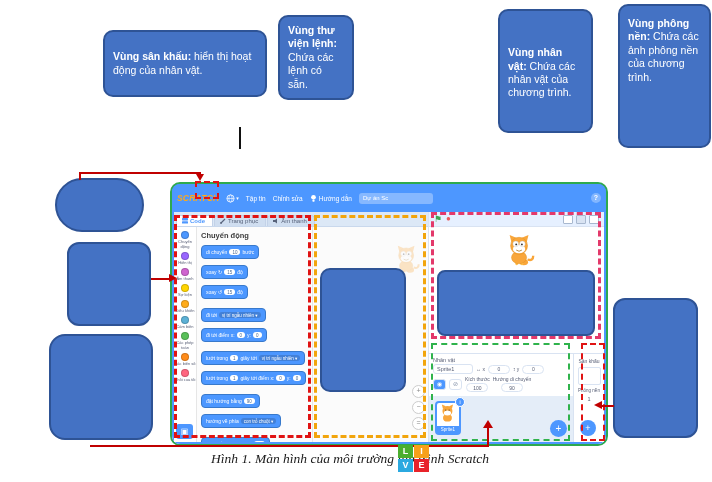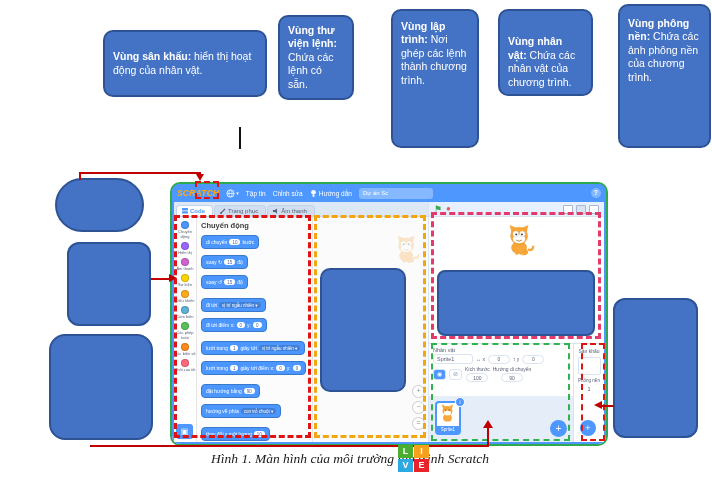--- a/index.html
+++ b/index.html
@@ -8,30 +8,30 @@
 
   
   .callout{position:absolute;background:#4472C4;border:2px solid #2E5395;color:#fff;
            box-sizing:border-box;font-size:10.5px;line-height:1.28;display:flex;
            align-items:center;padding:5px 8px;}
   .callout b{font-weight:bold;}
   #callout-language{left:9px;top:27px;width:90px;height:57px;border-radius:28px;text-align:center;justify-content:center;padding:4px 9px;}
   #callout-stage{left:103px;top:30px;width:164px;height:67px;border-radius:10px;}
   #callout-library{left:278px;top:15px;width:76px;height:85px;border-radius:10px;}
   #callout-code{left:391px;top:9px;width:88px;height:139px;border-radius:10px;align-items:flex-start;padding-top:9px;}
-  #callout-sprite{left:498px;top:9px;width:95px;height:87px;border-radius:10px;align-items:flex-end;padding-top:9px;}
+  #callout-sprite{left:498px;top:9px;width:95px;height:124px;border-radius:10px;align-items:center;padding-top:9px;}
   #callout-backdrop{left:618px;top:4px;width:93px;height:144px;border-radius:10px;align-items:flex-start;padding-top:11px;}
 
   #text-cursor{position:absolute;left:239px;top:127px;width:2px;height:22px;background:#111;}
 
   
   #scratch-window{position:absolute;left:170px;top:182px;width:438px;height:264px;
     border:2px solid #2EA94E;border-radius:10px;box-sizing:border-box;background:#4D97FF;overflow:hidden;}
   .sc-frame{position:absolute;inset:0;display:flex;flex-direction:column;}
-  .sc-topbar{height:18px;background:#4D97FF;display:flex;align-items:center;gap:7px;padding:0 5px;color:#fff;flex:none;}
+  .sc-topbar{height:28px;background:#4D97FF;display:flex;align-items:center;gap:7px;padding:0 5px;color:#fff;flex:none;}
   .sc-logo{color:#FFA919;font-weight:bold;font-style:italic;font-size:8.5px;letter-spacing:.2px;}
   .sc-globe{display:flex;align-items:center;gap:1px;}
   .sc-caret{font-size:5px;color:#fff;}
   .sc-menuitem{font-size:6.5px;color:#fff;}
   .sc-tut{display:flex;align-items:center;gap:2px;}
   .sc-project{background:rgba(255,255,255,.32);border-radius:3px;font-size:6px;color:#fff;
               width:74px;height:11px;line-height:11px;padding:0 4px;box-sizing:border-box;white-space:nowrap;overflow:hidden;}
   .sc-help{margin-left:auto;width:10px;height:10px;border-radius:50%;background:rgba(255,255,255,.3);
            color:#fff;font-size:7px;line-height:10px;text-align:center;font-weight:bold;}
   .sc-main{flex:1;display:flex;background:#fff;border:2px solid #4D97FF;border-top:none;min-height:0;}
@@ -138,23 +138,20 @@
 <body>
 
 <div class="canvas">
 
   <div class="callout" id="callout-stage">
     <div><b>Vùng sân khấu:</b><span> hiển thị hoạt động của nhân vật.</span></div>
   </div>
   <div class="callout" id="callout-library">
     <div><b>Vùng thư viện lệnh:</b><span> Chứa các lệnh có sẵn.</span></div>
   </div>
-  <div class="callout" id="callout-code">
-    <div><b>Vùng lập trình:</b><span> Nơi ghép các lệnh thành chương trình.</span></div>
-  </div>
   <div class="callout" id="callout-sprite">
     <div><b>Vùng nhân vật:</b><span> Chứa các nhân vật của chương trình.</span></div>
   </div>
   <div class="callout" id="callout-backdrop">
     <div><b>Vùng phông nền:</b><span> Chứa các ảnh phông nền của chương trình.</span></div>
   </div>
 
   <div id="text-cursor"></div>
 
   <div id="scratch-window">

